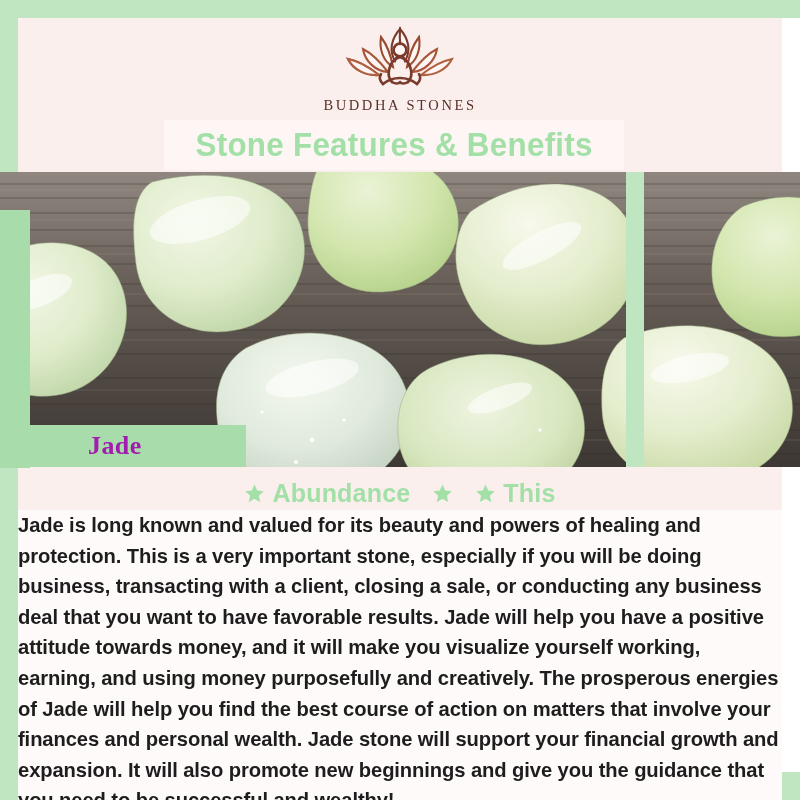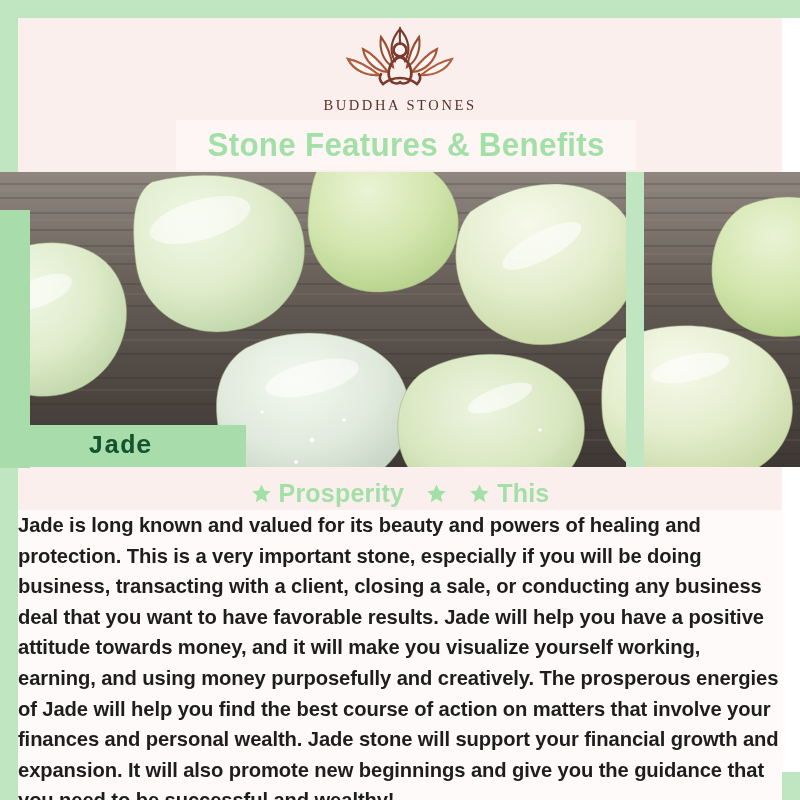--- a/index.html
+++ b/index.html
@@ -55,21 +55,21 @@
     font-family: "Liberation Serif", serif;
     font-size: 14.5px;
     letter-spacing: 2.6px;
     color: #5a3028;
     white-space: nowrap;
   }
 
   
   .title-banner {
     position: absolute;
-    left: 176px; top: 120px;
+    left: 164px; top: 120px;
     width: 460px; height: 50px;
     background: #fdf6f4;
     display: flex;
     align-items: center;
     justify-content: center;
     z-index: 6;
   }
   .title-text {
     font-family: "Liberation Sans Narrow", "Liberation Sans", sans-serif;
     font-weight: bold;
@@ -111,24 +111,24 @@
     position: absolute;
     left: 18px; top: 425px;
     width: 228px; height: 42px;
     background: #a8dcab;
     display: flex;
     align-items: center;
     z-index: 5;
   }
   .stone-name {
     margin-left: 70px;
-    font-family: Liberation Mono, monospace;
+    font-family: Liberation Serif, serif;
     font-weight: bold;
     font-size: 26px;
-    color: #14532d;
+    color: #a21caf;
     letter-spacing: 0.4px;
   }
 
   
   .keywords {
     position: absolute;
     left: 18px; top: 476px;
     width: 764px; height: 34px;
     display: flex;
     align-items: center;
@@ -287,21 +287,21 @@
 
   <div class="stone-band">
     <div class="stone-name">Jade</div>
   </div>
 
   <div class="keywords">
     <div class="kw">
       <svg class="kw-star" viewBox="0 0 24 24">
         <polygon points="12,1.6 15.1,8.6 22.6,9.4 17,14.5 18.6,22 12,18.1 5.4,22 7,14.5 1.4,9.4 8.9,8.6" fill="#a3e0a7"></polygon>
       </svg>
-      <span class="kw-label">Prosperity</span>
+      <span class="kw-label">Abundance</span>
     </div>
     <div class="kw">
       <svg class="kw-star" viewBox="0 0 24 24">
         <polygon points="12,1.6 15.1,8.6 22.6,9.4 17,14.5 18.6,22 12,18.1 5.4,22 7,14.5 1.4,9.4 8.9,8.6" fill="#a3e0a7"></polygon>
       </svg>
     </div>
     <div class="kw">
       <svg class="kw-star" viewBox="0 0 24 24">
         <polygon points="12,1.6 15.1,8.6 22.6,9.4 17,14.5 18.6,22 12,18.1 5.4,22 7,14.5 1.4,9.4 8.9,8.6" fill="#a3e0a7"></polygon>
       </svg>

